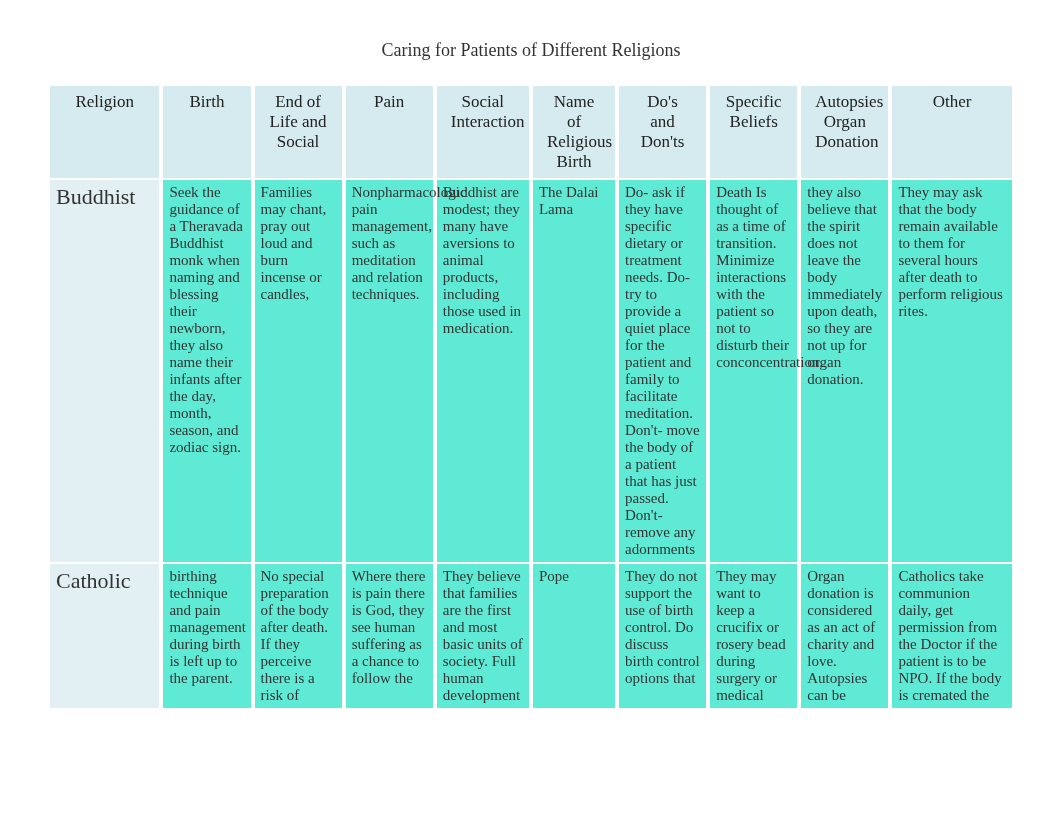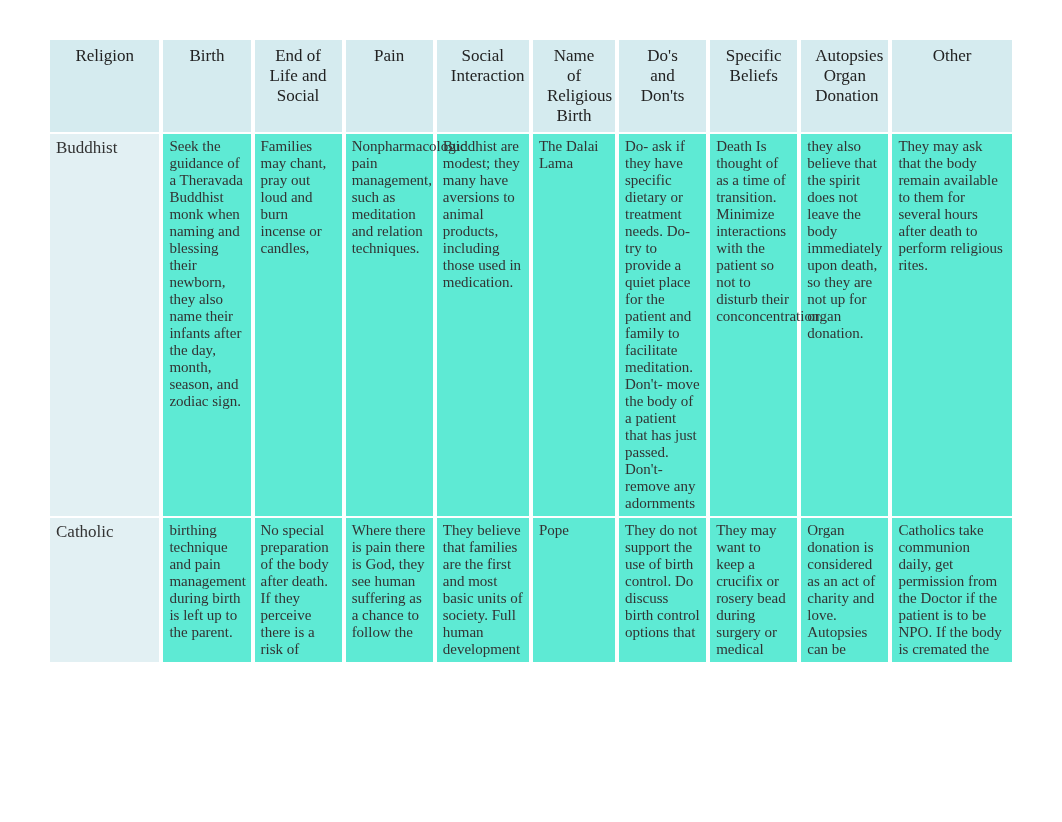--- a/index.html
+++ b/index.html
@@ -54,38 +54,39 @@
       vertical-align: top;
       text-align: left;
       border-right: 4px solid #fff;
       border-top: 2px solid #fff;
     }
     tbody td:last-child {
       border-right: none;
       margin-top: 6px;
     }
     tbody td.religion-cell {
-      font-size: 17px;
+      font-size: 22px;
       background: #e2f0f3;
     }
     .col-religion { width: 110px; }
     .col-birth { width: 90px; }
     .col-endlife { width: 90px; }
     .col-pain { width: 90px; }
     .col-social { width: 95px; }
     .col-leader { width: 85px; }
     .col-dos { width: 90px; }
     .col-beliefs { width: 90px; }
     .col-autopsy { width: 90px; }
     .col-other { width: 120px; }
   </style>
 </head>
 <body>
 
 <div class="page">
+  <div class="title">Caring for Patients of Different Religions</div>
   <div class="table-wrap">
     <table>
       <colgroup>
         <col class="col-religion">
         <col class="col-birth">
         <col class="col-endlife">
         <col class="col-pain">
         <col class="col-social">
         <col class="col-leader">
         <col class="col-dos">

